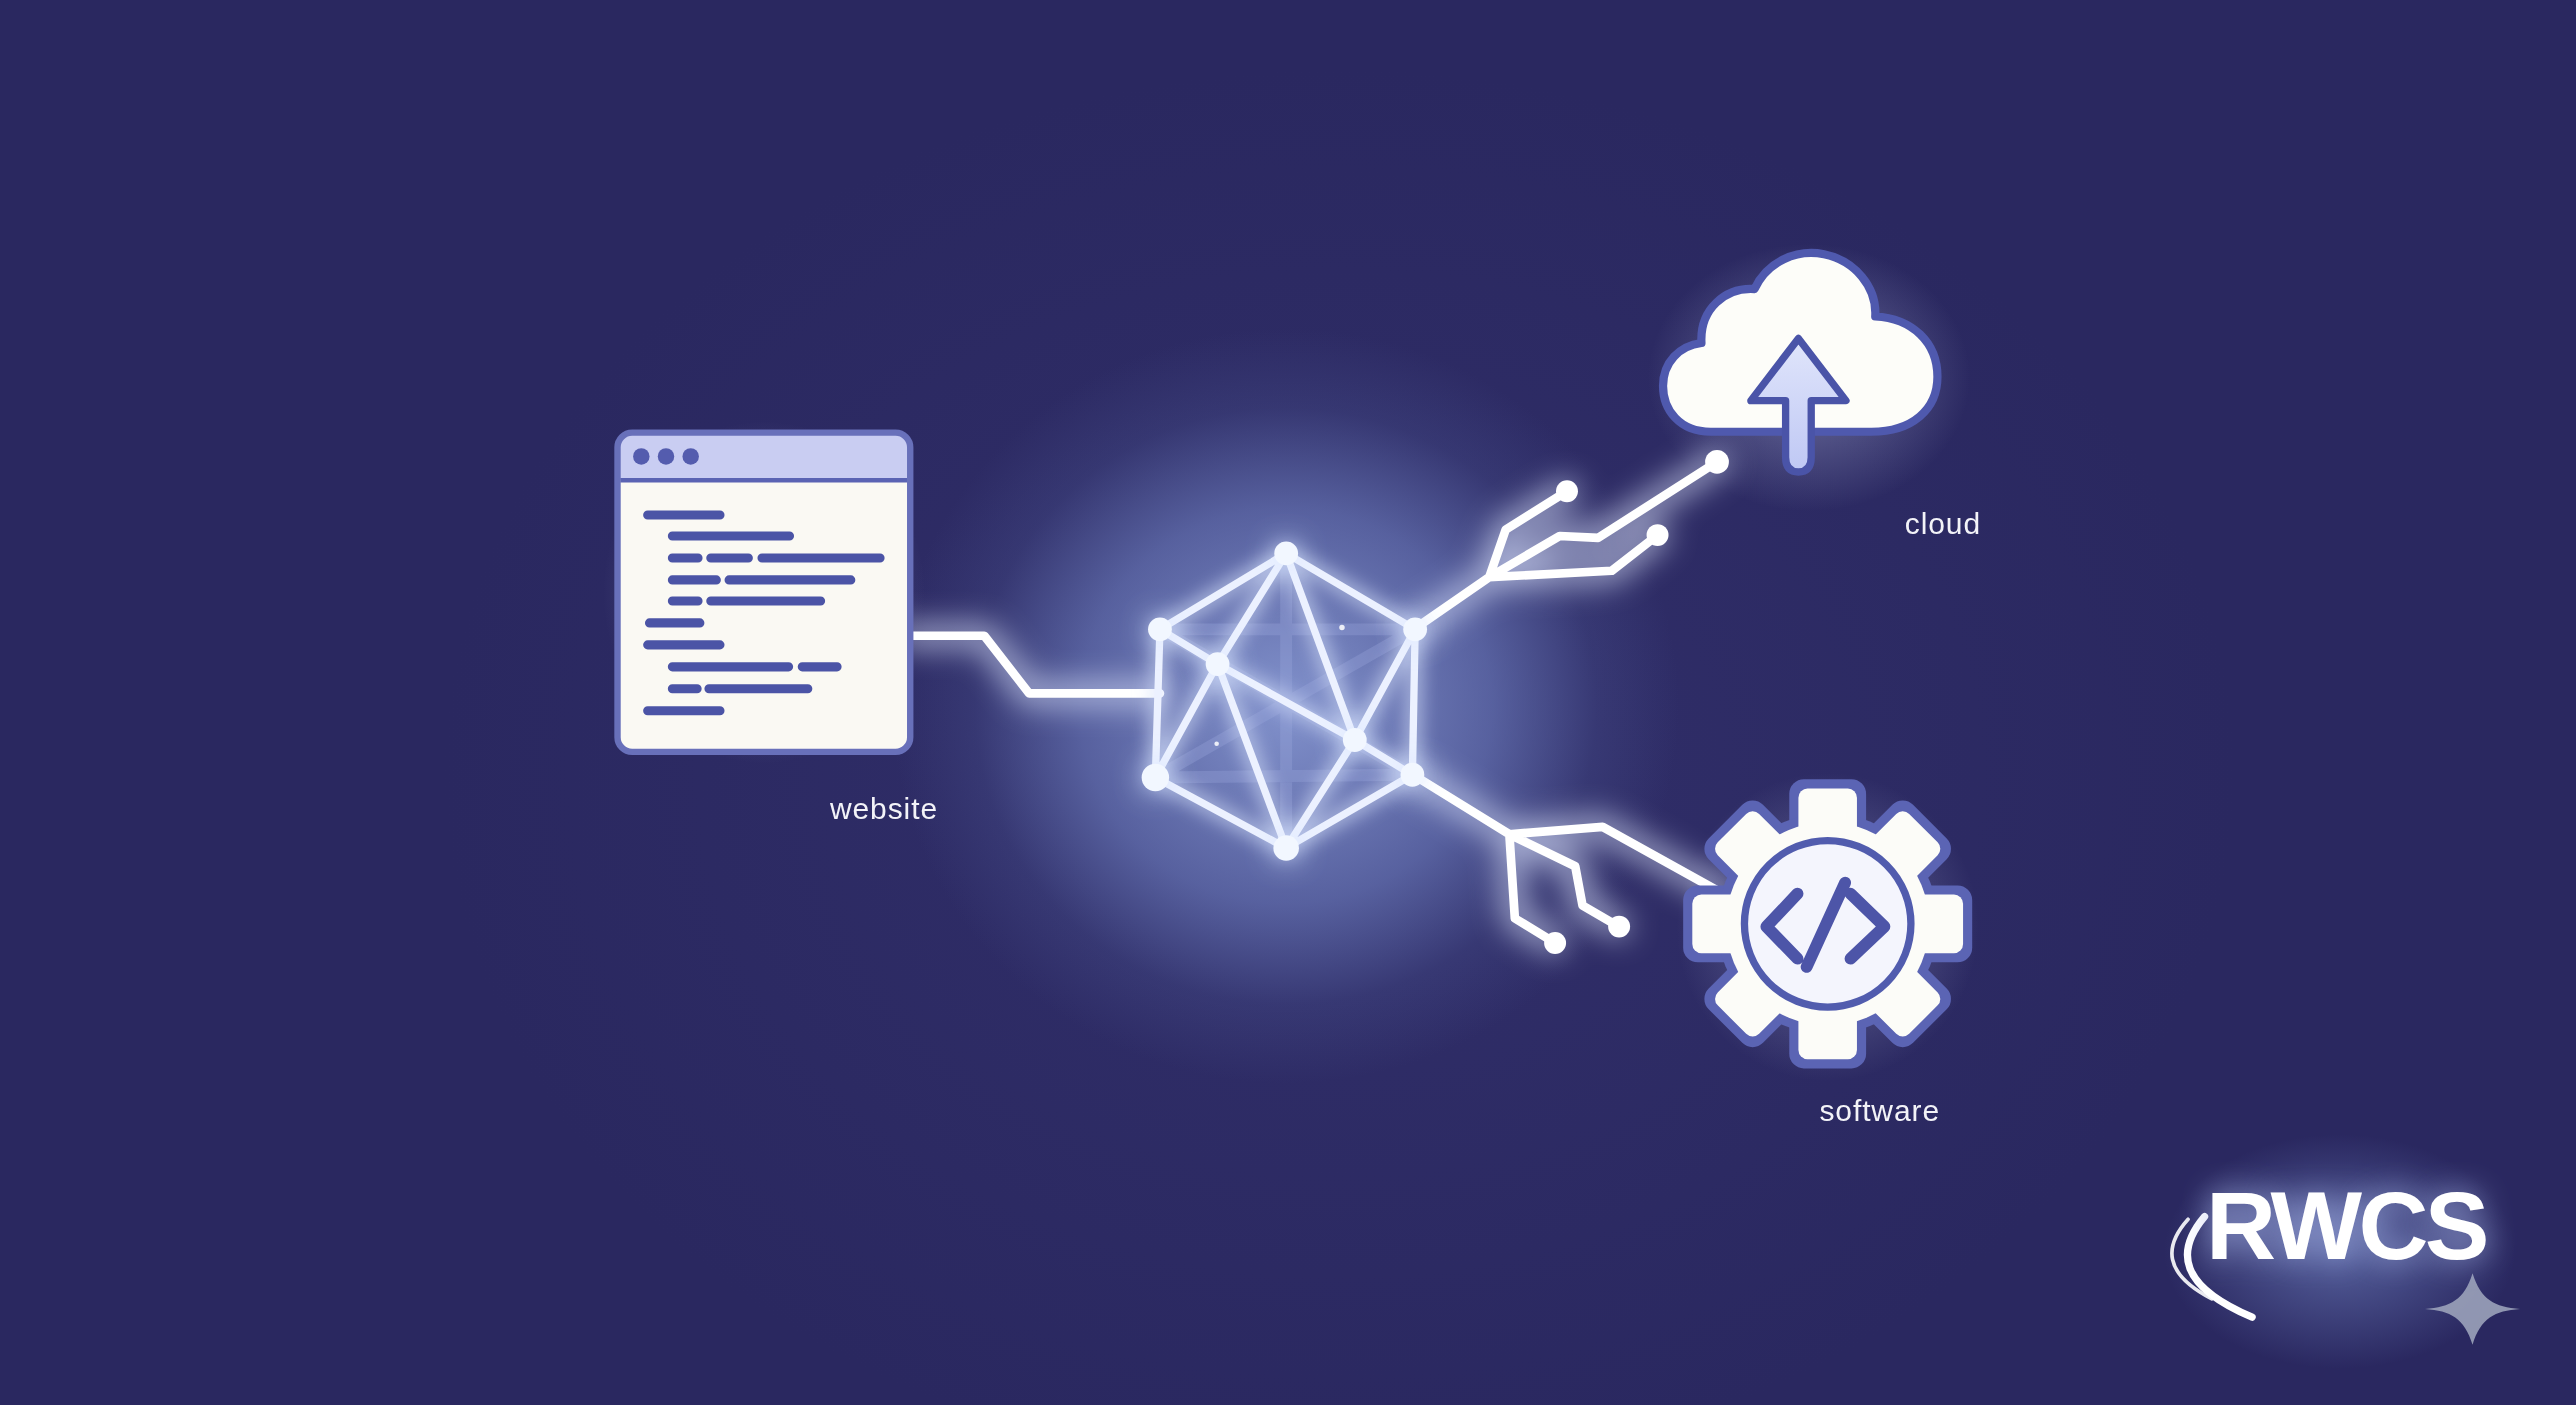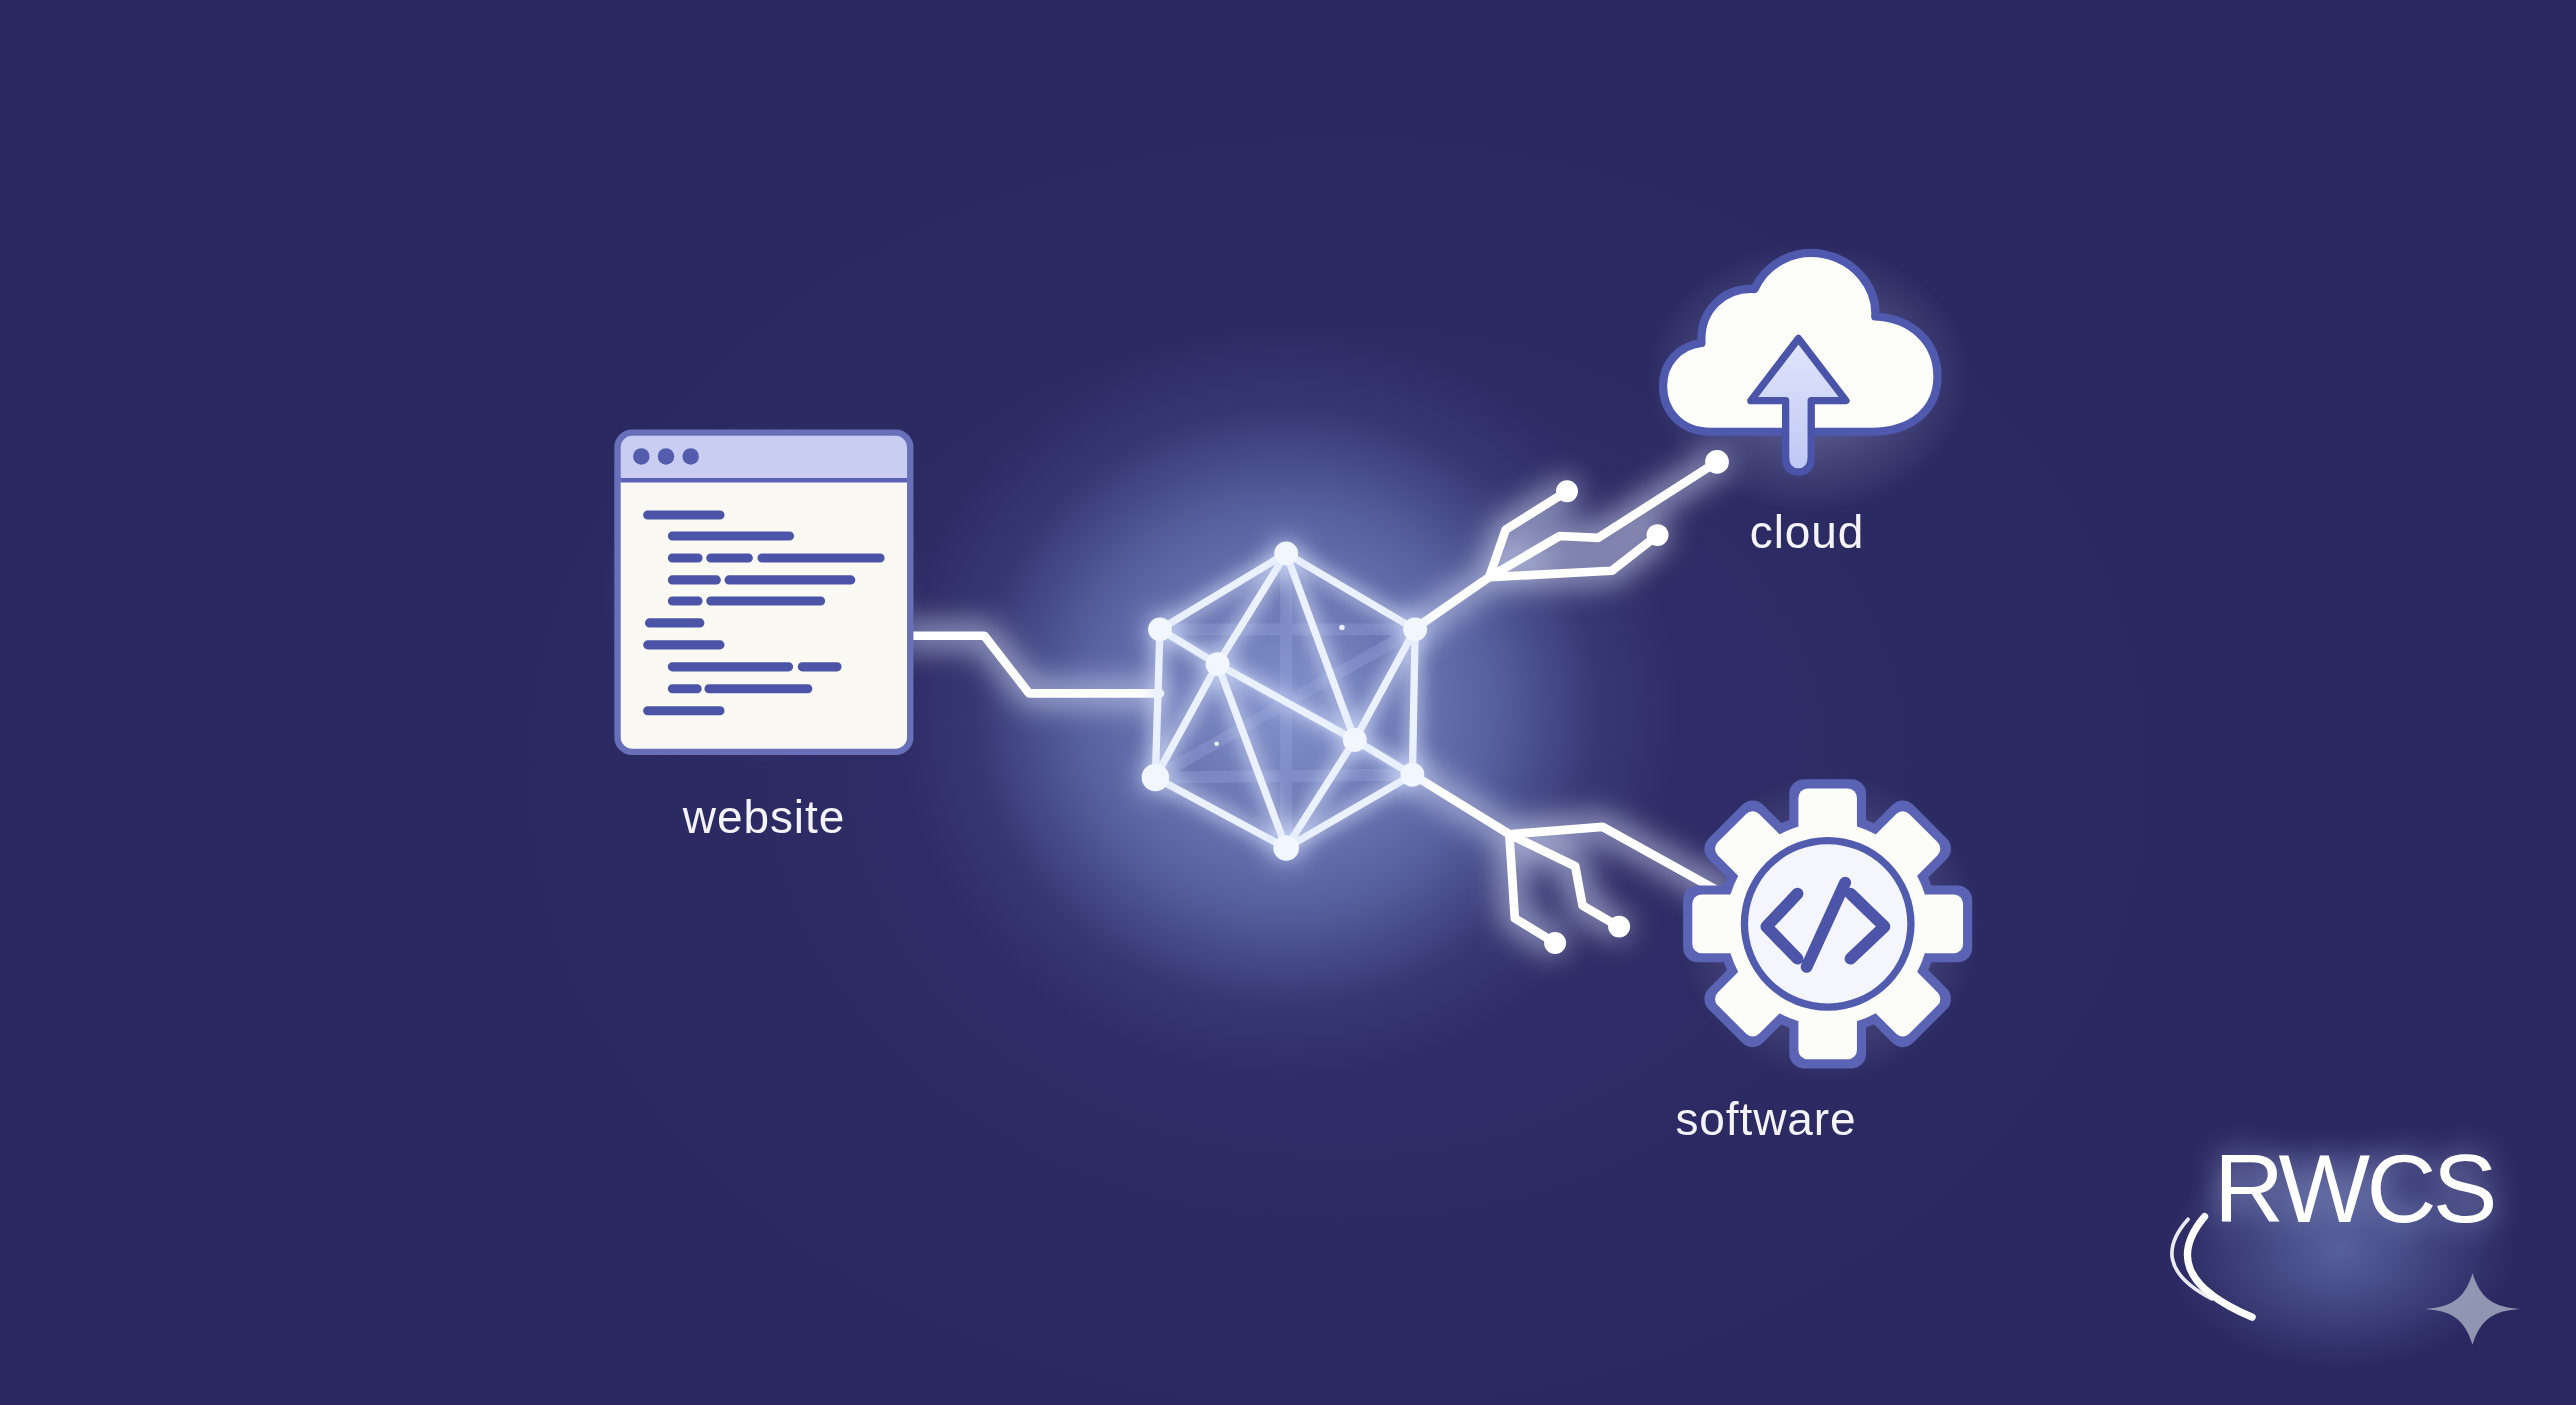--- a/index.html
+++ b/index.html
@@ -16,31 +16,30 @@
   #glow-window{left:549px;top:364px;width:430px;height:457px;
     background:radial-gradient(closest-side,rgba(205,215,255,.38),rgba(205,215,255,0) 75%);}
   #glow-cloud{left:1594px;top:199px;width:430px;height:357px;
     background:radial-gradient(closest-side,rgba(212,221,255,.40),rgba(212,221,255,0) 75%);}
   #glow-gear{left:1626px;top:721px;width:403px;height:412px;
     background:radial-gradient(closest-side,rgba(212,221,255,.36),rgba(212,221,255,0) 75%);}
   #glow-logo{left:2120px;top:1105px;width:439px;height:293px;
     background:radial-gradient(closest-side,rgba(122,142,206,.55),rgba(122,142,206,0) 80%);}
   .scene{position:absolute;left:0;top:0;}
   .label{
-    position:absolute;width:348px;text-align:center;line-height:1;
-    font-size:46px;font-weight:500;letter-spacing:0.9px;color:#f3f3f8;
+    position:absolute;width:348px;text-align:right;line-height:1;
+    font-size:30px;font-weight:500;letter-spacing:0.9px;color:#f3f3f8;
   }
   #label-website{left:590px;top:794px;}
   #label-cloud{left:1633px;top:509px;}
   #label-software{left:1592px;top:1096px;}
   .logo-text{
-    position:absolute;left:2206px;top:1140px;line-height:1;
-    font-size:97px;font-weight:400;letter-spacing:-3.7px;color:#ffffff;
+    position:absolute;left:2206px;top:1177px;line-height:1;
+    font-size:97px;font-weight:700;letter-spacing:-3.7px;color:#ffffff;
     text-shadow:0 0 31px rgba(170,185,235,.85);
-    margin-left:8px;
   }
 </style>
 </head>
 <body>
 
 <div class="stage">
 
   <div class="glow" id="glow-center"></div>
   <div class="glow" id="glow-window"></div>
   <div class="glow" id="glow-cloud"></div>

